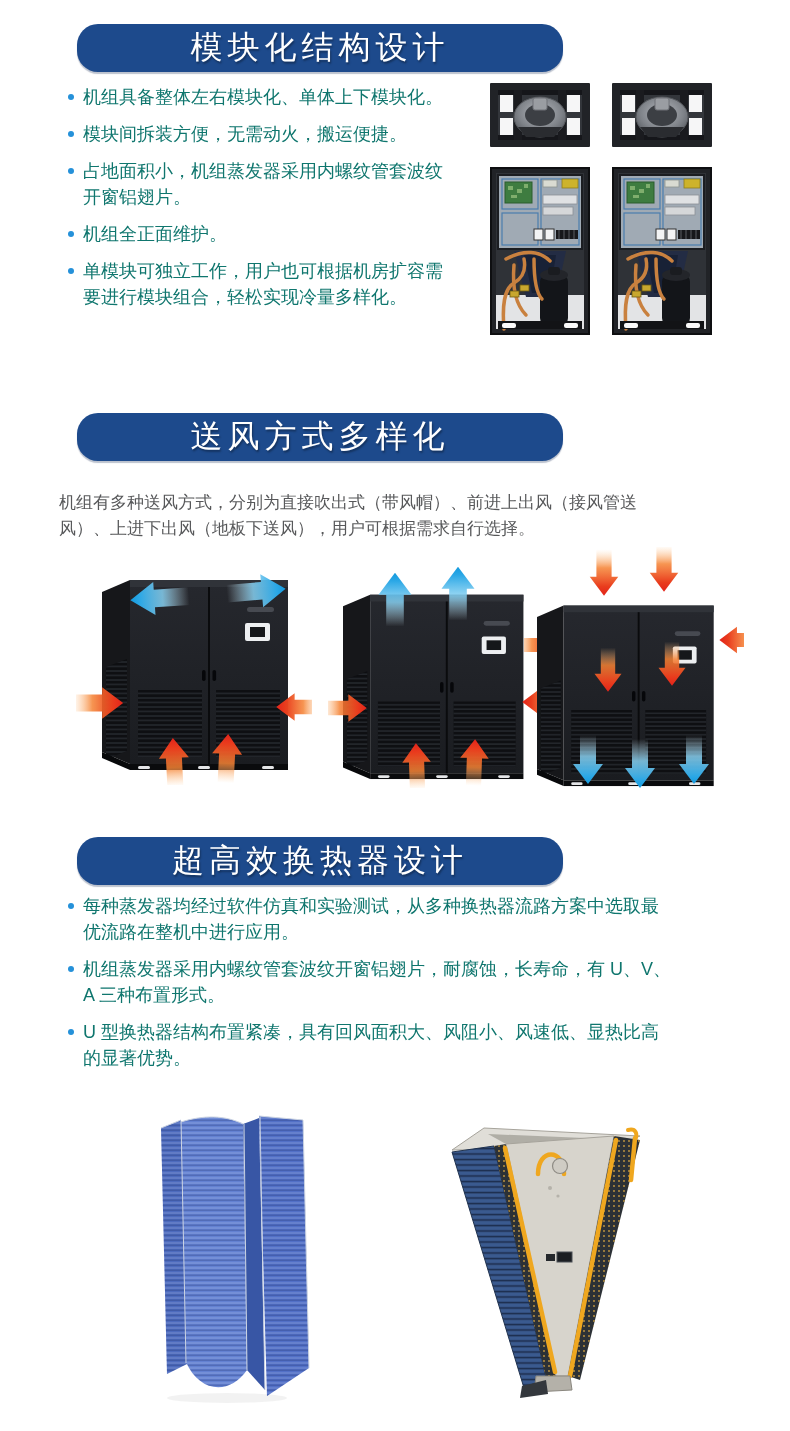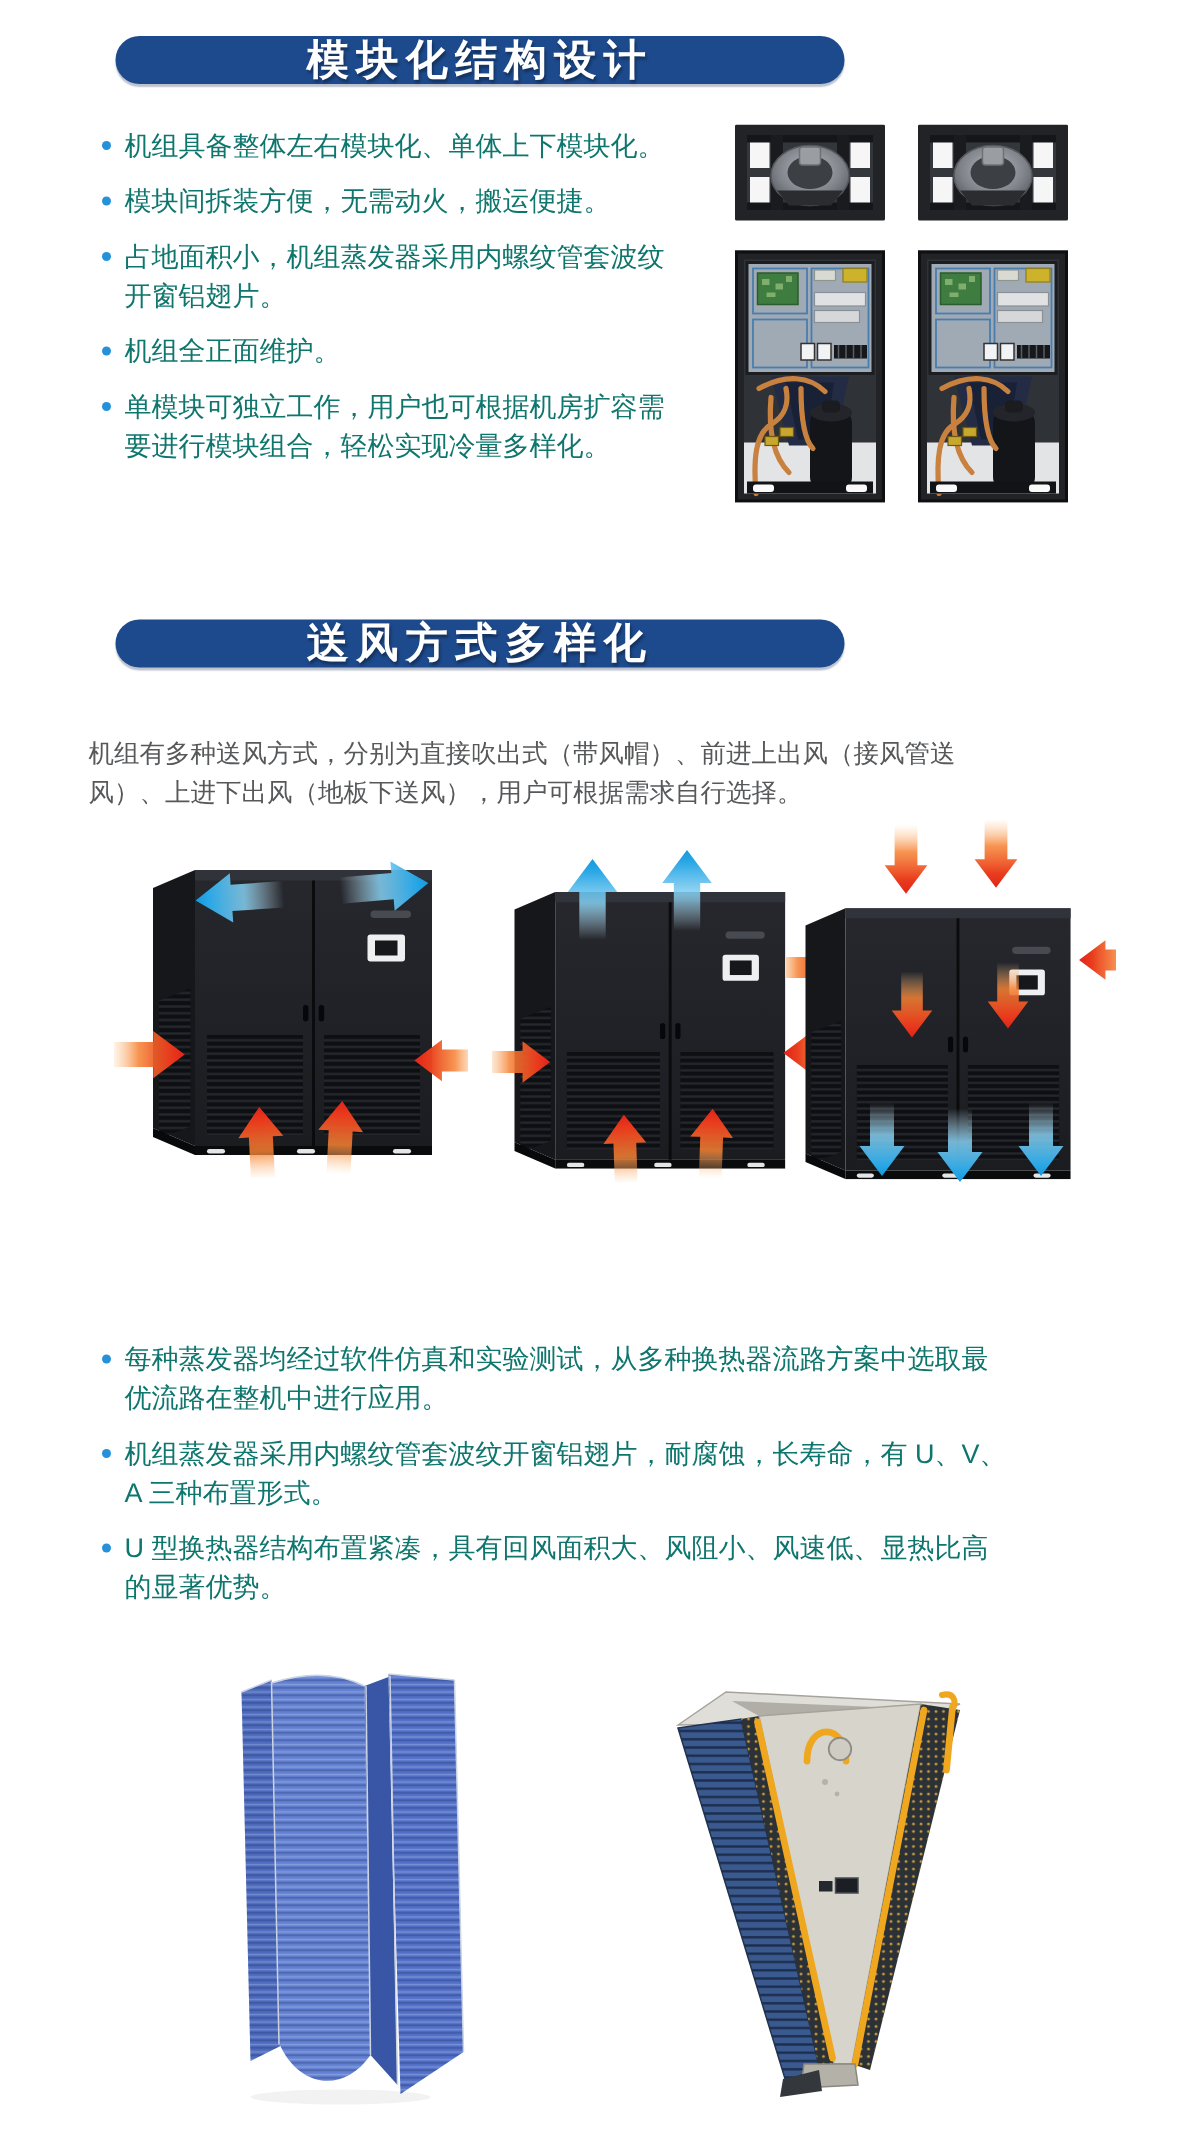--- a/index.html
+++ b/index.html
@@ -1,19 +1,19 @@
 <!DOCTYPE html>
 <html><head>
 <meta charset="utf-8">
 <style>
   html,body{margin:0;padding:0;background:#fff;}
   .page{position:relative;width:790px;height:1431px;background:#ffffff;overflow:hidden;
         font-family:"Liberation Sans","DejaVu Sans",sans-serif;}
-  .bar{position:absolute;left:77px;width:486px;height:32px;background:#1d4a8c;border-radius:21px;
-       color:#ffffff;font-weight:bold;font-size:28px;letter-spacing:5px;
+  .bar{position:absolute;left:77px;width:486px;height:48px;background:#1d4a8c;border-radius:21px;
+       color:#ffffff;font-weight:normal;font-size:32px;letter-spacing:5px;
        display:flex;align-items:center;justify-content:center;
        text-shadow:1px 2px 2px rgba(0,0,0,.35);box-shadow:0 2px 1px rgba(15,35,80,.28);}
   #bar1{top:24px;} #bar2{top:413px;} #bar3{top:837px;}
   ul.bullets{position:absolute;list-style:none;margin:0;padding:0;color:#0f766e;
              font-size:18px;line-height:26px;}
   .bullets li{display:flex;margin-bottom:11px;}
   .dot{flex:0 0 auto;width:6px;height:6px;border-radius:50%;background:#2591d9;margin:10px 9px 0 0;}
   #s1-bullets{left:68px;top:84px;width:377px;}
   #s3-bullets{left:68px;top:893px;width:605px;}
   .para{position:absolute;left:59px;top:473px;width:620px;color:#57585a;font-size:17px;line-height:26px;}
@@ -230,20 +230,21 @@
       <use href="#blk-arrow" xlink:href="#blk-arrow" transform="translate(84,142) rotate(90) scale(0.9)"></use>
       <use href="#blk-arrow" xlink:href="#blk-arrow" transform="translate(148,136) rotate(90) scale(0.9)"></use>
     </g>
     <g fill="url(#gB)">
       <use href="#blk-arrow" xlink:href="#blk-arrow" transform="translate(64,234) rotate(90)"></use>
       <use href="#blk-arrow" xlink:href="#blk-arrow" transform="translate(116,238) rotate(90)"></use>
       <use href="#blk-arrow" xlink:href="#blk-arrow" transform="translate(170,234) rotate(90)"></use>
     </g>
   </svg>
 
+  <div id="bar3" class="bar">超高效换热器设计</div>
 
   <ul id="s3-bullets" class="bullets">
     <li>
         <span class="dot"></span>
         <span>每种蒸发器均经过软件仿真和实验测试，从多种换热器流路方案中选取最优流路在整机中进行应用。</span>
       </li>
     <li>
         <span class="dot"></span>
         <span>机组蒸发器采用内螺纹管套波纹开窗铝翅片，耐腐蚀，长寿命，有 U、V、A 三种布置形式。</span>
       </li>

